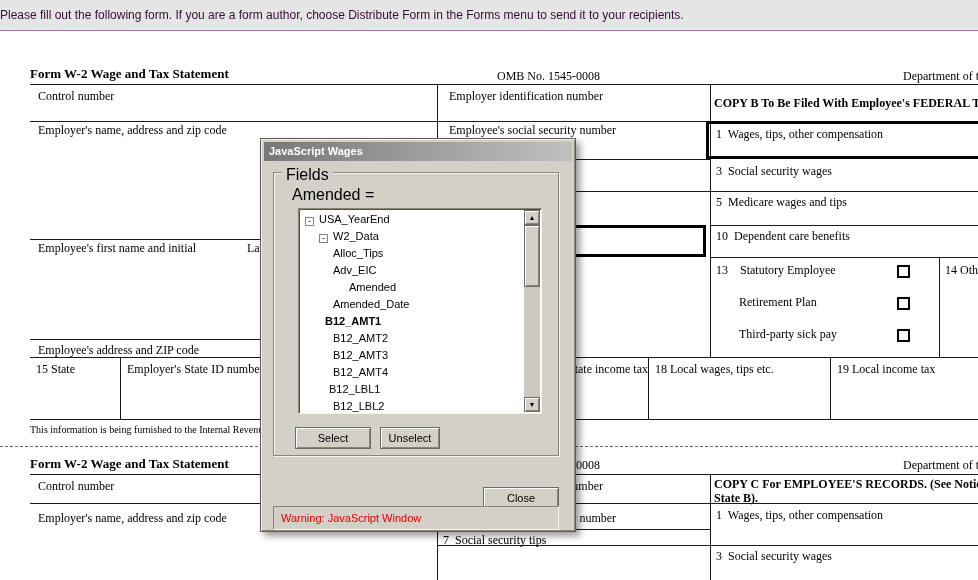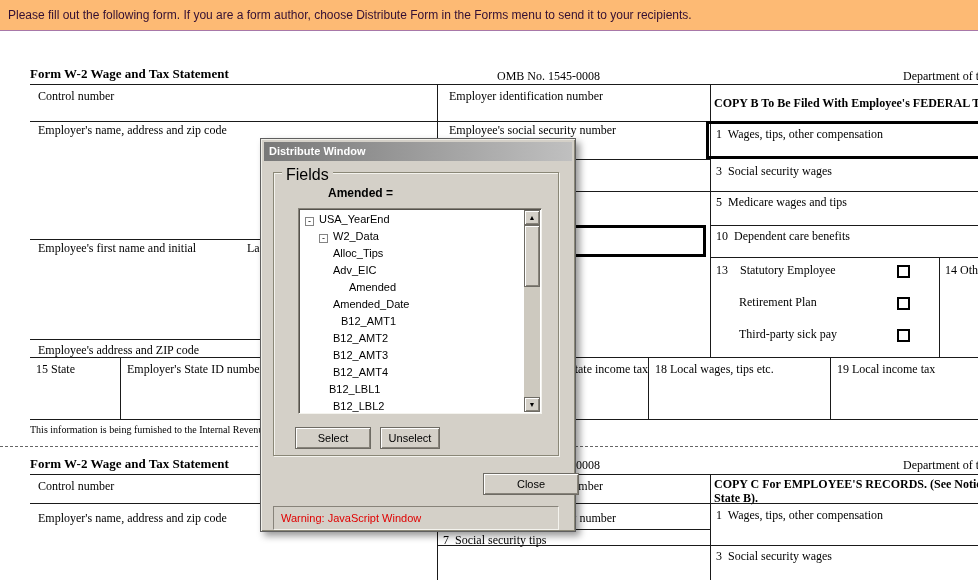--- a/index.html
+++ b/index.html
@@ -2,23 +2,23 @@
 <html><head>
 <meta charset="utf-8">
 <style>
   * { margin:0; padding:0; box-sizing:border-box; }
   html,body { width:978px; height:580px; overflow:hidden; background:#fff; }
   .screen { position:relative; width:978px; height:580px; overflow:hidden; background:#ffffff;
             font-family:"Liberation Serif", serif; }
 
   
   .notif { position:absolute; left:0; top:0; width:978px; height:31px;
-           background:#fdba74; border-bottom:1px solid #a878a8;
+           background:#e5e5e5; border-bottom:1px solid #a878a8;
            font-family:"Liberation Sans", sans-serif; font-size:12px; color:#330f33;
-           line-height:30px; padding-left:8px; white-space:nowrap; }
+           line-height:30px; white-space:nowrap; }
 
   
   .hl { position:absolute; height:1px; background:#1a1a1a; }
   .vl { position:absolute; width:1px; background:#1a1a1a; }
   .dashes { position:absolute; border-top:1px dashed #666; height:0; }
 
   .flabel { position:absolute; font-size:12px; color:#000; white-space:pre; }
   .ftitle { position:absolute; font-size:13px; font-weight:bold; color:#000; white-space:pre; }
   .fbold  { position:absolute; font-size:12px; font-weight:bold; color:#000; white-space:nowrap; overflow:hidden; }
   .fsmall { position:absolute; font-size:10px; color:#000; white-space:pre; }
@@ -32,21 +32,21 @@
             background:#d4d0c8; border:1px solid #5f5f5f; z-index:10;
             box-shadow: inset 1px 1px 0 #f0efe9, inset -1px -1px 0 #8a8777, 4px 4px 7px rgba(0,0,0,0.40);
             font-family:"Liberation Sans", sans-serif; }
   .titlebar { position:absolute; left:3px; top:3px; right:3px; height:19px;
               background:linear-gradient(90deg,#787878,#c0c0c0);
               color:#fff; font-size:11px; font-weight:bold; line-height:19px; padding-left:5px; }
   .groupbox { position:absolute; left:12px; top:33px; width:286px; height:284px;
               border:1px solid #8a8777; box-shadow: inset 1px 1px 0 #f4f3ee, 1px 1px 0 #f4f3ee; }
   .grouplabel { position:absolute; left:8px; top:-7px; background:#d4d0c8; padding:0 4px;
                 font-size:16px; color:#000; }
-  .fieldlabel { position:absolute; left:18px; top:13px; font-size:12px; font-weight:bold; color:#000;margin-left:36px; }
+  .fieldlabel { position:absolute; left:18px; top:13px; font-size:16px; font-weight:normal; color:#000; }
 
   .listbox { position:absolute; left:24px; top:35px; width:244px; height:206px; background:#fff;
              border:1px solid; border-color:#87837a #f4f3ee #f4f3ee #87837a;
              box-shadow: inset 1px 1px 0 #55524c; overflow:hidden; }
   .tree { position:absolute; left:2px; top:2px; right:18px; bottom:2px; }
   .tree-row { height:17px; line-height:17px; font-size:11px; color:#000; white-space:nowrap; }
   .expander { display:inline-block; width:9px; height:9px; border:1px solid #848484; background:#fff;
               font-size:9px; line-height:7px; text-align:center; margin-right:5px; vertical-align:-1px; }
 
   .sbar { position:absolute; top:1px; right:1px; bottom:1px; width:16px; background:#cdc9bf; }
@@ -164,53 +164,53 @@
 
     <div class="hl" style="left:437px; top:529px; width:273px;"></div>
     <div class="flabel" style="left:443px; top:533px;">7  Social security tips</div>
 
     <div class="hl" style="left:437px; top:545px; width:541px;"></div>
     <div class="flabel" style="left:716px; top:549px;">3  Social security wages</div>
   </div>
 
   <div class="dialog">
     <div class="titlebar">
-      <span>Distribute Window</span>
+      <span>JavaScript Wages</span>
     </div>
 
     <div class="groupbox">
       <span class="grouplabel">Fields</span>
       <div class="fieldlabel">Amended =</div>
 
       <div class="listbox">
         <div class="tree">
             <div class="tree-row" style="padding-left: 4px;"><span class="expander">-</span><span>USA_YearEnd</span></div>
             <div class="tree-row" style="padding-left: 18px;"><span class="expander">-</span><span>W2_Data</span></div>
             <div class="tree-row" style="padding-left: 32px;"><span>Alloc_Tips</span></div>
             <div class="tree-row" style="padding-left: 32px;"><span>Adv_EIC</span></div>
             <div class="tree-row" style="padding-left: 48px;"><span>Amended</span></div>
             <div class="tree-row" style="padding-left: 32px;"><span>Amended_Date</span></div>
-            <div class="tree-row" style="padding-left: 40px;"><span>B12_AMT1</span></div>
+            <div class="tree-row" style="padding-left: 24px; font-weight: bold;"><span>B12_AMT1</span></div>
             <div class="tree-row" style="padding-left: 32px;"><span>B12_AMT2</span></div>
             <div class="tree-row" style="padding-left: 32px;"><span>B12_AMT3</span></div>
             <div class="tree-row" style="padding-left: 32px;"><span>B12_AMT4</span></div>
             <div class="tree-row" style="padding-left: 28px;"><span>B12_LBL1</span></div>
             <div class="tree-row" style="padding-left: 32px;"><span>B12_LBL2</span></div>
           </div>
         <div class="sbar">
           <div class="sbtn" style="top:0;">▲</div>
           <div class="sthumb"></div>
           <div class="sbtn" style="bottom:0;">▼</div>
         </div>
       </div>
 
       <div class="btn" style="left:21px; top:254px; width:76px;">Select</div>
       <div class="btn" style="left:106px; top:254px; width:60px;">Unselect</div>
     </div>
 
-    <div class="btn" style="left:222px; top:334px; width:96px;">Close</div>
+    <div class="btn" style="left:222px; top:348px; width:76px;">Close</div>
 
     <div class="warnpanel">
       <span>Warning: JavaScript Window</span>
     </div>
   </div>
 
 </div>
 
 </body></html>

